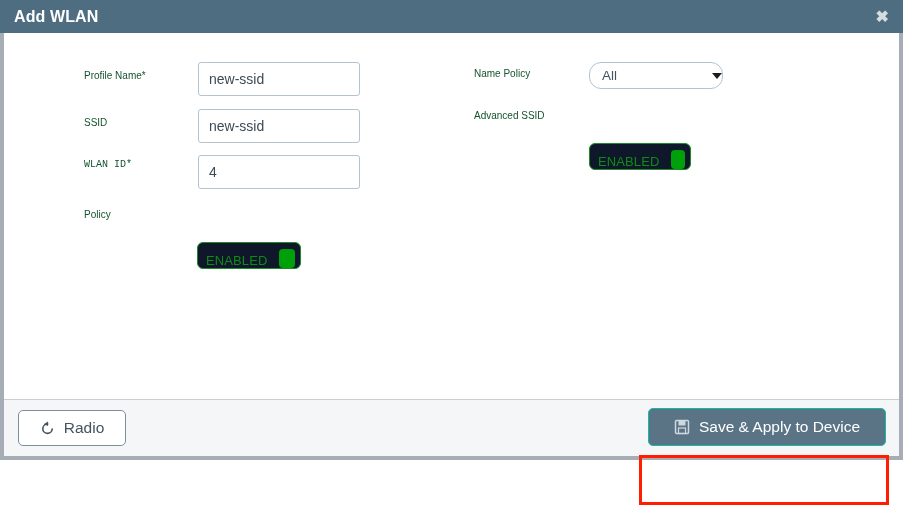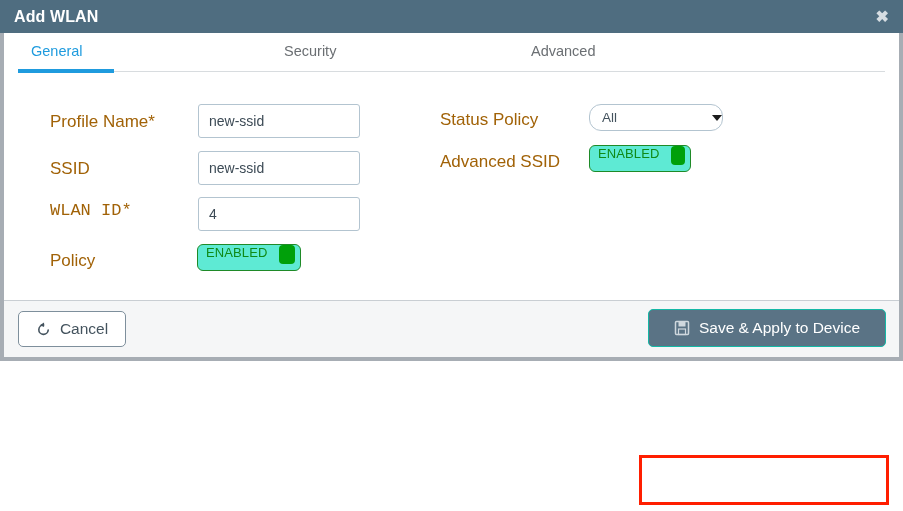--- a/index.html
+++ b/index.html
@@ -12,21 +12,21 @@
     height: 511px;
     font-family: "Liberation Sans", sans-serif;
     overflow: hidden;
   }
 
   
   .modal {
     position: absolute;
     left: 0; top: 0;
     width: 903px;
-    height: 361px;
+    height: 460px;
     box-sizing: border-box;
     background: #ffffff;
     border-left: 4px solid #a7adb4;
     border-right: 4px solid #a7adb4;
     border-bottom: 4px solid #a7adb4;
     display: flex;
     flex-direction: column;
   }
 
   
@@ -93,23 +93,24 @@
   }
 
   
   .form-area {
     position: relative;
     flex: 1 1 auto;
     background: #ffffff;
   }
   .field-label {
     position: absolute;
-    font-size: 17px;
-    color: #a16207;
+    font-size: 10px;
+    color: #14532d;
     white-space: nowrap;
+    margin-left: 34px;
   }
   .text-input {
     position: absolute;
     box-sizing: border-box;
     height: 30px;
     border: 1px solid #b3c4d0;
     border-radius: 3px;
     background: #ffffff;
     color: #3c4a55;
     font-family: "Liberation Sans", sans-serif;
@@ -141,26 +142,27 @@
     border-top: 6px solid #1c1c1c;
   }
 
   
   .toggle {
     position: absolute;
     box-sizing: border-box;
     height: 27px;
     border: 1.5px solid #1f8a28;
     border-radius: 6px;
-    background: #5eead4;
-    display: flex;
-    align-items: flex-start;
+    background: #0f172a;
+    display: flex;
+    align-items: flex-end;
     justify-content: space-between;
     padding: 0 5px 0 8px;
     cursor: pointer;
+    margin-top: 40px;
   }
   .toggle-text {
     font-size: 13px;
     color: #0f8a17;
     letter-spacing: .1px;
   }
   .toggle-knob {
     width: 19px;
     height: 19px;
     border-radius: 4px;
@@ -221,67 +223,60 @@
 </head>
 <body>
 
 <div class="modal">
 
   <div class="titlebar">
     <span class="titlebar-title">Add WLAN</span>
     <span class="titlebar-close">✖</span>
   </div>
 
-  <div class="tabbar">
-    <div class="tab active" style="left:27px;">General</div>
-    <div class="tab" style="left:280px;">Security</div>
-    <div class="tab" style="left:527px;">Advanced</div>
-    <div class="tab-rule"></div>
-    <div class="tab-underline"></div>
-  </div>
 
   <div class="form-area">
 
     <div class="field-label" style="left:46px; top:37px;">Profile Name*</div>
     <input class="text-input" style="left: 194px; top: 29px; width: 162px;" value="new-ssid">
 
     <div class="field-label" style="left:46px; top:84px;">SSID</div>
     <input class="text-input" style="left: 194px; top: 76px; width: 162px;" value="new-ssid">
 
     <div class="field-label" style="left:46px; top:126px;font-family:Liberation Mono, monospace;">WLAN ID*</div>
     <input class="text-input" style="left: 194px; top: 122px; width: 162px;" value="4">
 
     <div class="field-label" style="left:46px; top:176px;">Policy</div>
     <div class="toggle" style="left:193px; top:169px; width:104px;">
       <span class="toggle-text">ENABLED</span>
       <span class="toggle-knob"></span>
     </div>
 
-    <div class="field-label" style="left:436px; top:35px;">Status Policy</div>
+    <div class="field-label" style="left:436px; top:35px;">Name Policy</div>
     <div class="select-box" style="left:585px; top:29px; width:134px;">
       <span class="select-value">All</span>
       <span class="caret"></span>
     </div>
 
     <div class="field-label" style="left:436px; top:77px;">Advanced SSID</div>
     <div class="toggle" style="left:585px; top:70px; width:102px;">
       <span class="toggle-text">ENABLED</span>
       <span class="toggle-knob"></span>
     </div>
 
   </div>
 
   <div class="footer">
 
     <div class="btn btn-cancel">
       <svg class="icon-svg" width="15" height="15" viewBox="0 0 16 16">
         <path d="M8.2 3.2A5 5 0 1 0 13 8.6" fill="none" stroke="#44535e" stroke-width="1.7" stroke-linecap="round"></path>
         <path d="M8.6 0.6 L8.6 5.4 L4.0 3.4 Z" fill="#44535e"></path>
       </svg>
-      <span>Cancel</span>
+      <span>Radio</span>
     </div>
 
     <div class="btn btn-save">
       <svg class="icon-svg" width="16" height="16" viewBox="0 0 16 16">
         <rect x="1.5" y="1.5" width="13" height="13" rx="1" fill="none" stroke="#cfd8de" stroke-width="1.5"></rect>
         <rect x="4.5" y="1.5" width="7" height="5" fill="#cfd8de"></rect>
         <rect x="4.5" y="9" width="7" height="5.5" fill="none" stroke="#cfd8de" stroke-width="1.2"></rect>
       </svg>
       <span>Save &amp; Apply to Device</span>
     </div>

